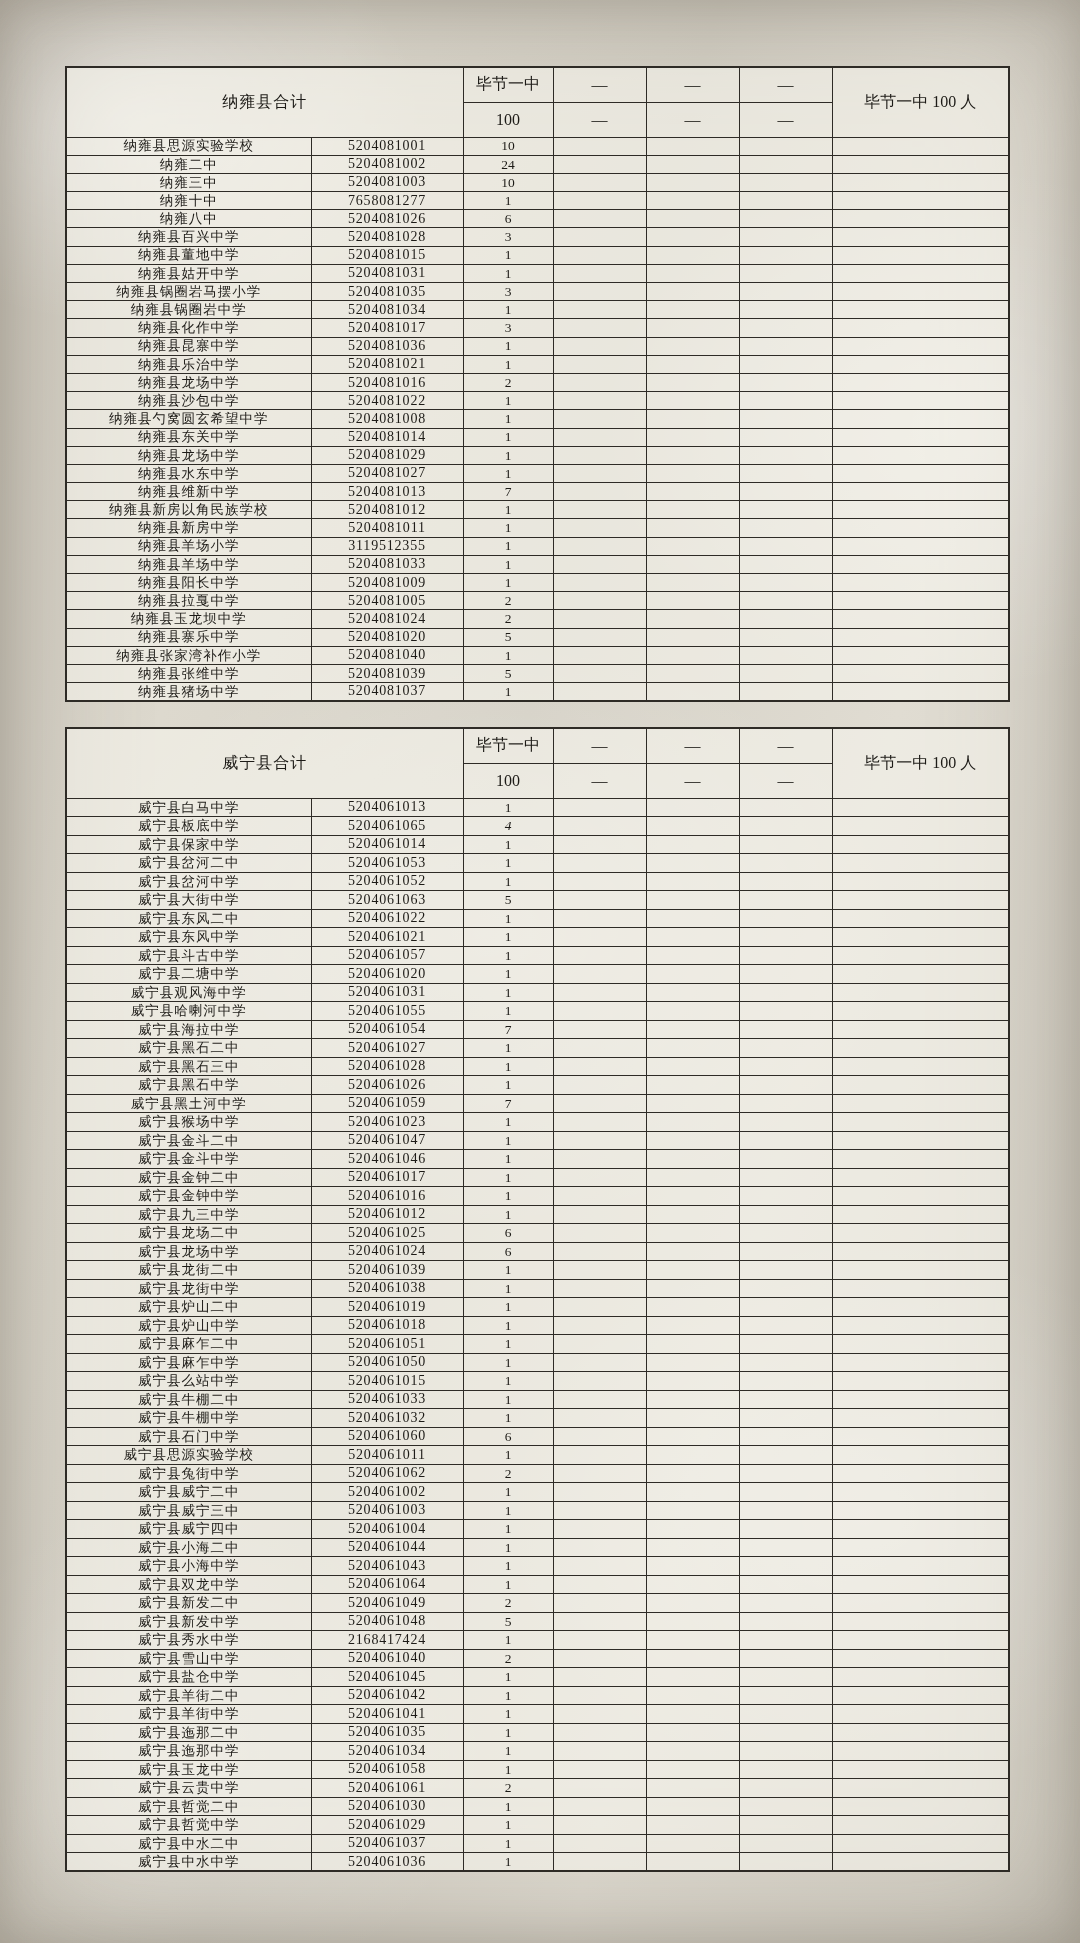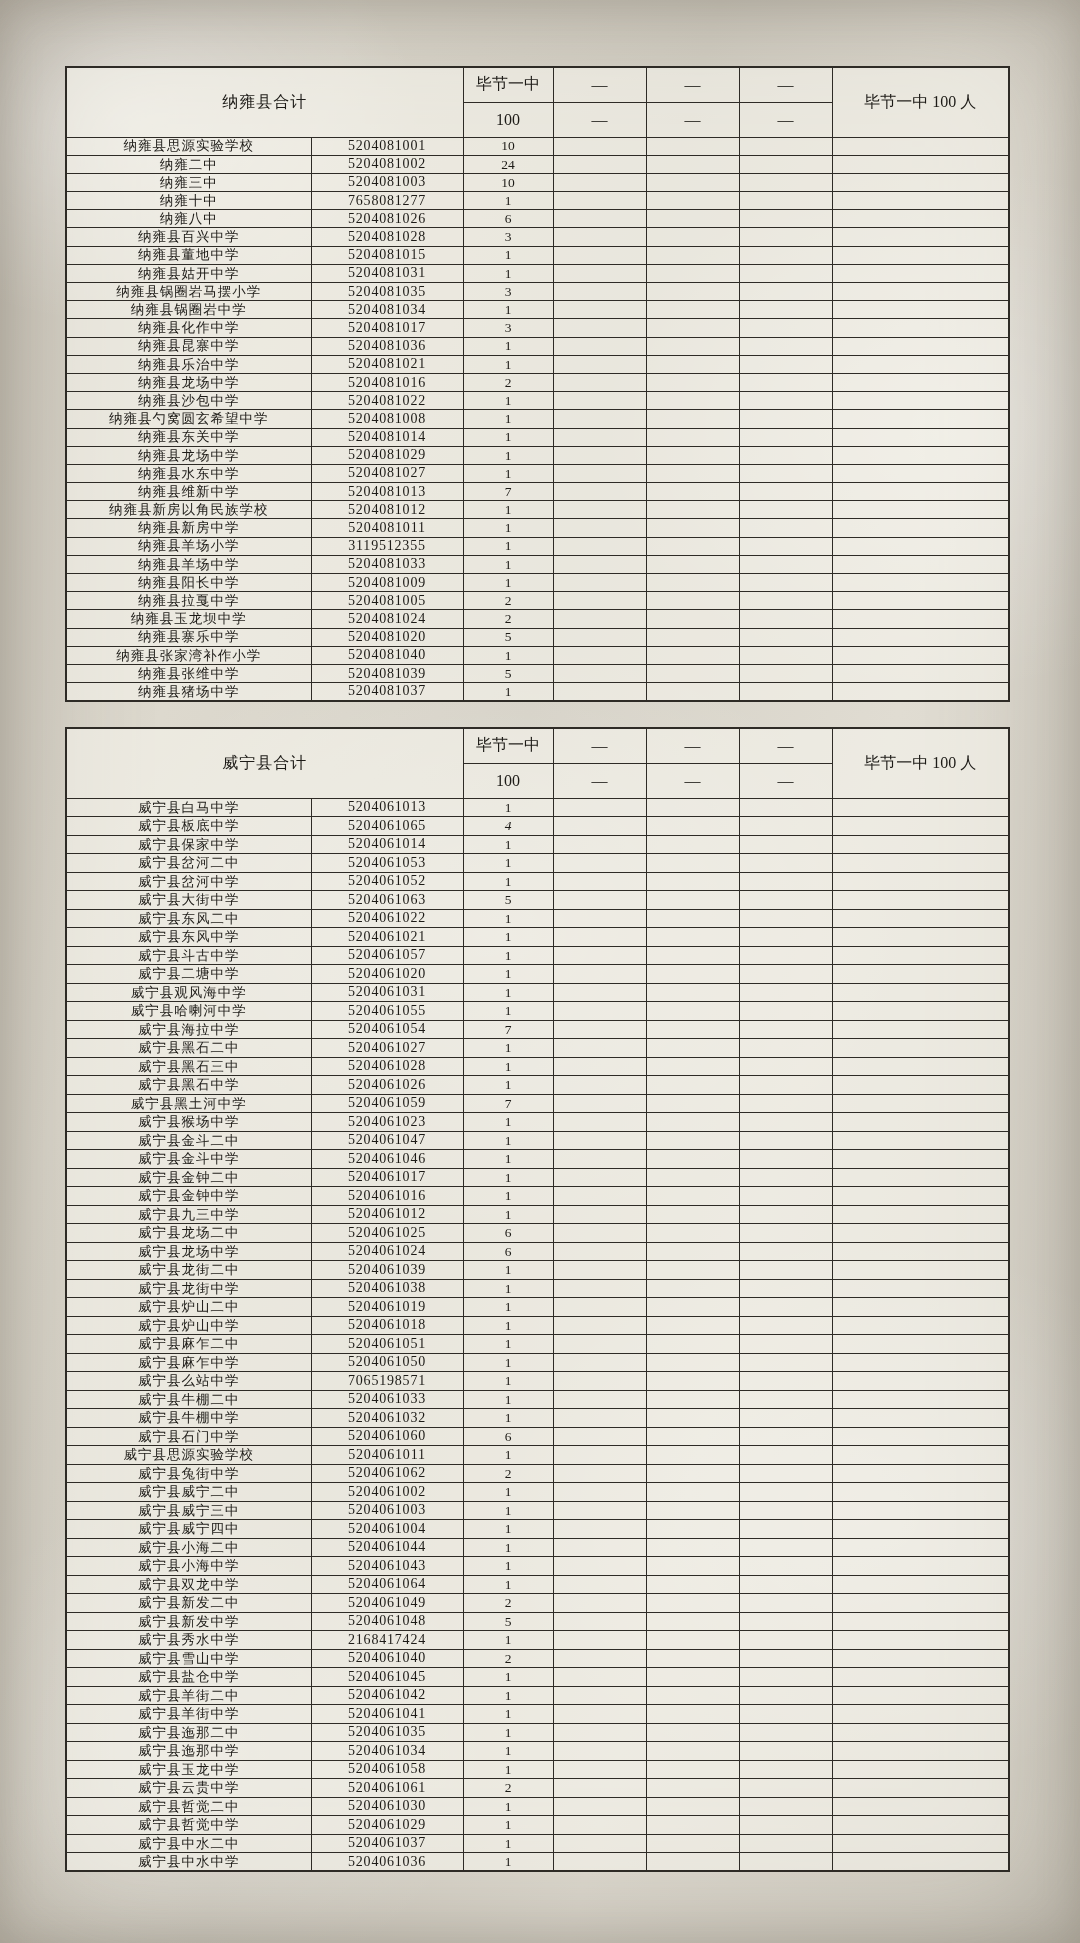--- a/index.html
+++ b/index.html
@@ -665,21 +665,21 @@
         <td class="name">威宁县麻乍中学</td>
         <td class="code">5204061050</td>
         <td class="val">1</td>
         <td></td>
         <td></td>
         <td></td>
         <td></td>
       </tr>
       <tr>
         <td class="name">威宁县么站中学</td>
-        <td class="code">7065198571</td>
+        <td class="code">5204061015</td>
         <td class="val">1</td>
         <td></td>
         <td></td>
         <td></td>
         <td></td>
       </tr>
       <tr>
         <td class="name">威宁县牛棚二中</td>
         <td class="code">5204061033</td>
         <td class="val">1</td>

